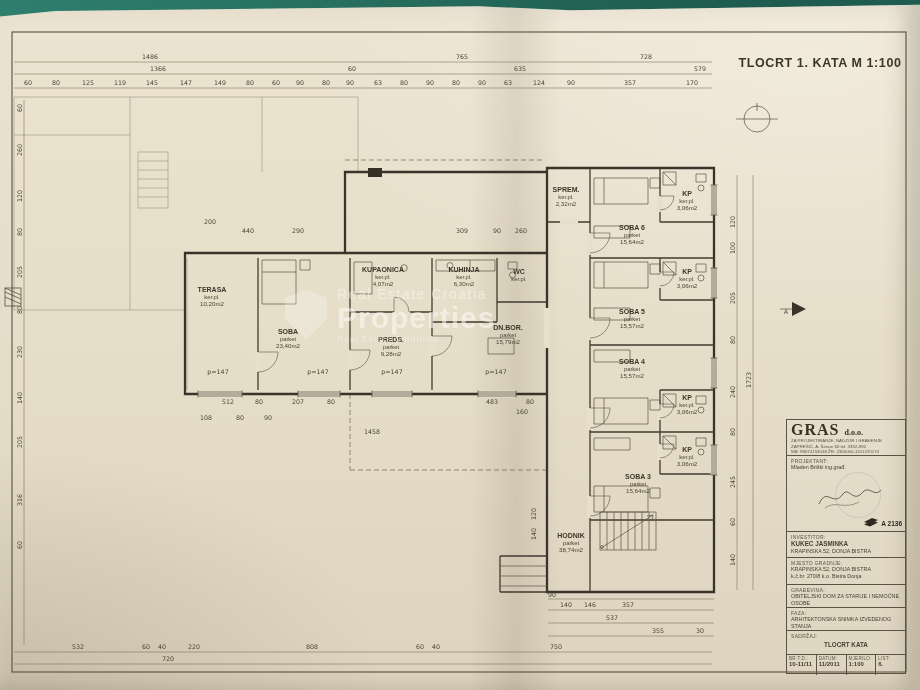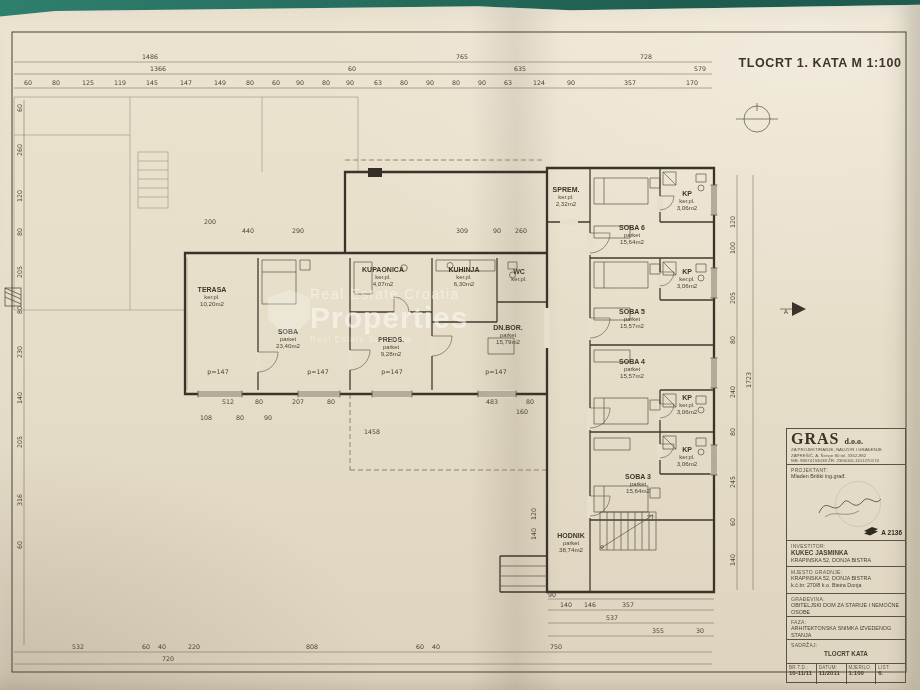--- a/index.html
+++ b/index.html
@@ -26,39 +26,39 @@
   .dr{fill:none;stroke:#5a5342;stroke-width:.6}
   .dark{fill:#352f26;stroke:none}
   .hatch{stroke:#453e31;stroke-width:.7;fill:none}
   .dim{font:6.3px "DejaVu Sans",sans-serif;fill:#4c4536}
   .title-text{font:600 12.5px "Liberation Sans",sans-serif;fill:#3b352a;letter-spacing:.6px}
   .rname{font:600 7px "Liberation Sans",sans-serif;fill:#3e3729}
   .rsub{font:5.8px "Liberation Sans",sans-serif;fill:#4c4536}
   .rarea{font:6.2px "Liberation Sans",sans-serif;fill:#4c4536}
 
   
-  .tb{position:absolute;left:786px;top:428px;width:120px;height:255px;border:1px solid #5a5243;color:#473f30;background:rgba(255,255,250,.06)}
+  .tb{position:absolute;left:786px;top:419px;width:120px;height:255px;border:1px solid #5a5243;color:#473f30;background:rgba(255,255,250,.06)}
   .tb-sec{border-bottom:1px solid #5a5243;padding:2px 4px;position:relative;overflow:hidden}
   .tb-label{font-size:5px;letter-spacing:.3px;color:#5d5443}
   .tb-val{font-size:6.3px;font-weight:bold;line-height:1.25}
   .tb-val2{font-size:5.4px;line-height:1.3}
   .gras{font-family:"Liberation Serif",serif;font-weight:bold;font-size:16px;letter-spacing:1px;line-height:1;color:#393225}
   .gras small{font-size:8px;letter-spacing:0}
   .gras-sub{font-size:4.4px;line-height:1.3;color:#5d5443}
   .sig{position:absolute;left:28px;top:26px}
   .stamp{position:absolute;right:24px;top:16px;width:46px;height:46px;border:1px solid rgba(100,95,130,.35);border-radius:50%;opacity:.5}
   .a2136{position:absolute;right:3px;bottom:3px;font-size:6.5px;display:flex;align-items:center;gap:2px;color:#2e2a22;font-weight:bold}
   .tb-bottom{display:flex;height:20px}
   .tb-cell{flex:1;border-right:1px solid #5a5243;padding:1px 2px}
   .tb-cell:last-child{border-right:none}
   .tb-cell .tb-label{font-size:4.5px}
   .tb-cell .tb-val{font-size:6px}
 
   
-  .wm{position:absolute;left:268px;top:286px;width:330px;display:flex;align-items:center;pointer-events:none}
+  .wm{position:absolute;left:285px;top:286px;width:330px;display:flex;align-items:center;gap:10px;pointer-events:none}
   .wm-shield{width:42px;height:50px;background:rgba(252,252,248,.28);clip-path:polygon(50% 0,100% 16%,100% 58%,50% 100%,0 58%,0 16%)}
   .wm-text{color:rgba(252,252,248,.48)}
   .wm-l1{font-size:14px;letter-spacing:1.5px}
   .wm-l2{font-size:30px;font-weight:bold;letter-spacing:1px;color:rgba(252,252,248,.55);line-height:1.05}
   .wm-l3{font-size:8.5px;letter-spacing:1px;color:rgba(252,252,248,.42)}
 </style>
 </head>
 <body>
 
 <div class="paper">

